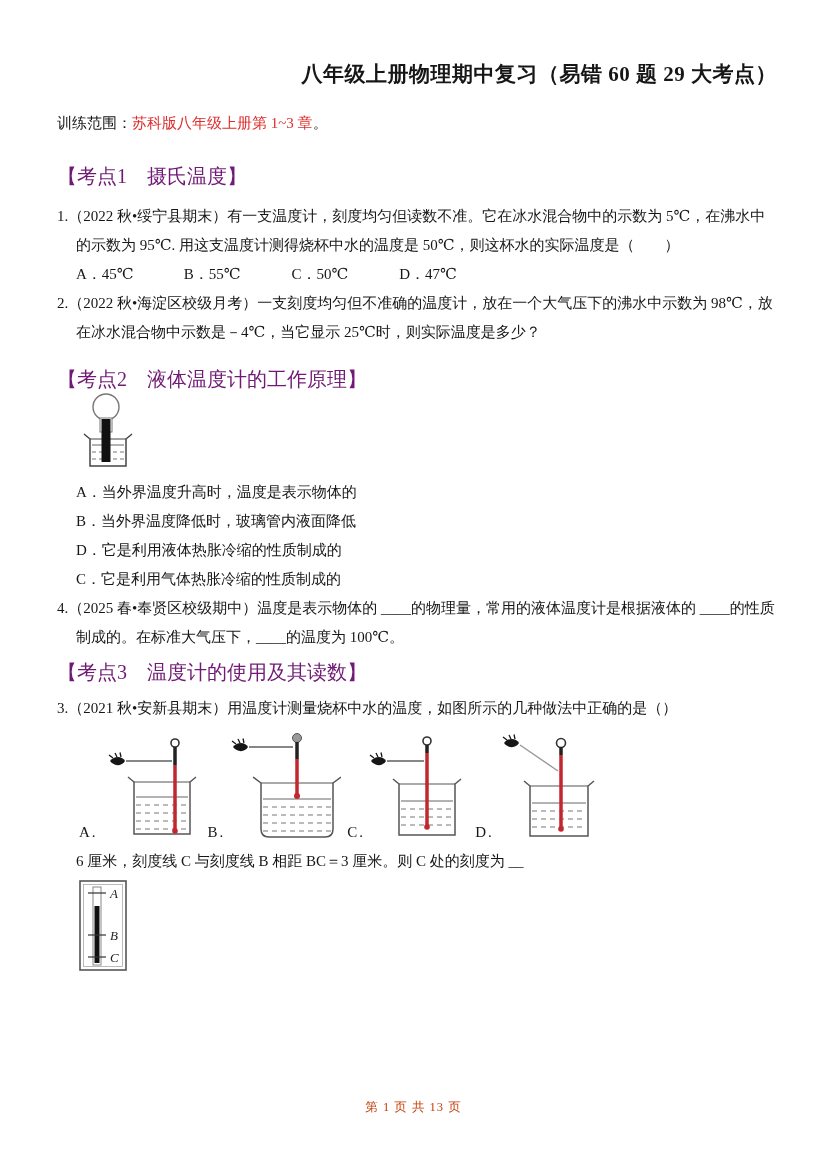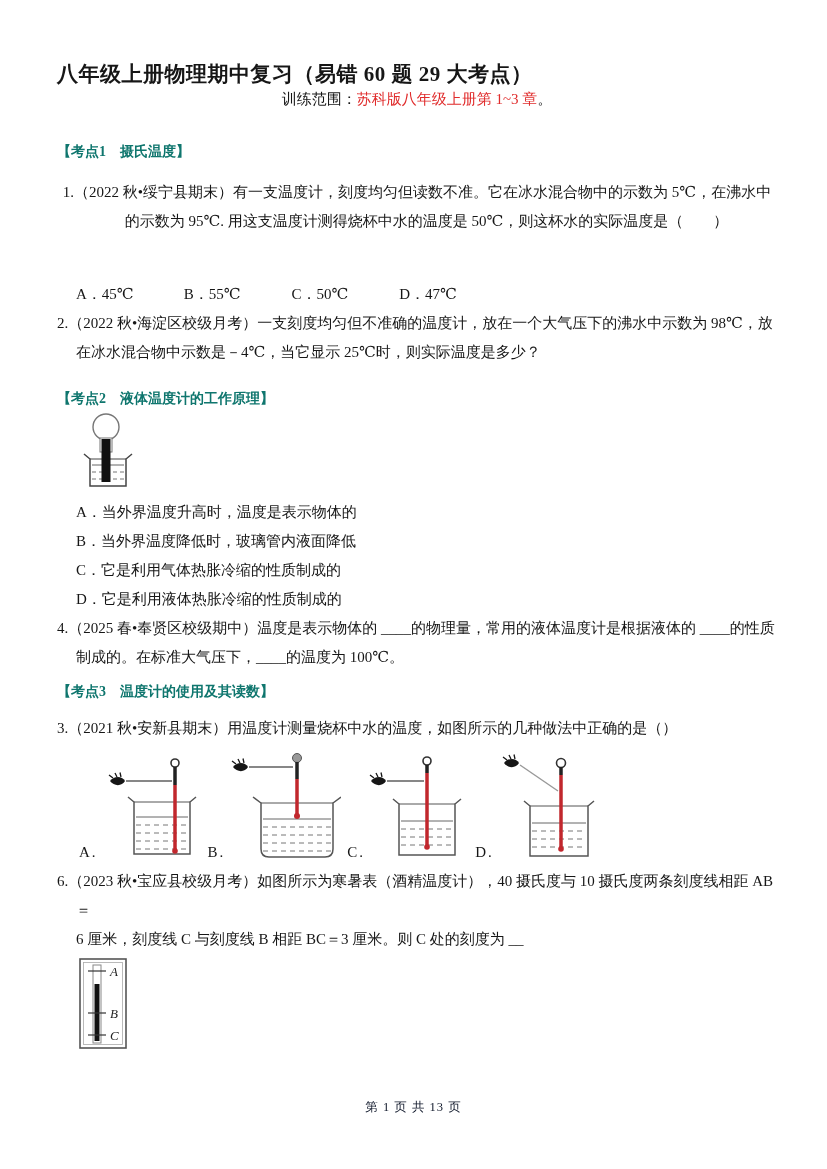--- a/index.html
+++ b/index.html
@@ -10,73 +10,73 @@
     font-family: "Liberation Serif", "DejaVu Serif", serif;
     font-size: 15px;
     color: #161616;
     position: relative;
     overflow: hidden;
   }
   .content { padding: 0 50px 0 57px; }
 
   .doc-title {
     margin: 60px 0 0;
-    text-align: left;
+    text-align: right;
     font-size: 21px;
     font-weight: 700;
     letter-spacing: 0.5px;
   }
 
-  .scope-line { line-height: 22px; text-align: center; }
+  .scope-line { margin-top: 24px; line-height: 22px; }
   .scope-range { color: #E02B2B; }
 
   .sec-header {
-    font-weight: 700;
-    font-size: 14px;
-    color: #0f766e;
+    font-weight: 400;
+    font-size: 20px;
+    color: #701a75;
     line-height: 20px;
   }
   .sec-1 { margin-top: 32px; }
   .sec-2 { margin-top: 22px; }
   .sec-3 { margin-top: 10px; }
 
   .q {
     line-height: 29px;
     padding-left: 19px;
     text-indent: -19px;
   }
-  .q-1 { margin-top: 16px; text-align: center; }
+  .q-1 { margin-top: 16px; }
   .q-3 { margin-top: 14px; }
   .q-5 { margin-top: 12px; }
   .q-6 { margin-top: 6px; }
 
   .opts-row { line-height: 29px; margin-left: 19px; }
   .opts-row .opt { display: inline-block; width: 104px; }
-  .opts-row .opt:last-child { width: auto; margin-top: 44px; }
+  .opts-row .opt:last-child { width: auto; }
 
   .opts-list div { line-height: 29px; margin-left: 19px; }
 
   .fig-galileo { margin: 3px 0 2px 19px; }
 
   .fig-row {
     margin: 8px 0 0 16px;
     display: flex;
     align-items: flex-end;
   }
   .fig-label { line-height: 18px; margin: 0 4px 0 6px; letter-spacing: 2px; }
   .fig-row svg { display: block; }
 
   .fig-gauge { margin: 4px 0 0 22px; }
 
   .page-footer {
     position: absolute;
     top: 1099px; left: 0; right: 0;
     text-align: center;
     font-size: 12.5px;
-    color: #0f172a;
+    color: #c2410c;
     letter-spacing: 1px;
   }
 </style>
 </head>
 <body>
 
 <div class="content">
 
   <h1 class="doc-title">八年级上册物理期中复习（易错 60 题 29 大考点）</h1>
 
@@ -108,22 +108,22 @@
       <line x1="16" y1="53" x2="48" y2="53" stroke="#666" stroke-width="1"></line>
       <line x1="16" y1="60" x2="48" y2="60" stroke="#777" stroke-width="1" stroke-dasharray="4 3"></line>
       <line x1="16" y1="67" x2="48" y2="67" stroke="#777" stroke-width="1" stroke-dasharray="4 3"></line>
       <rect x="25.5" y="27" width="9" height="43" fill="#111111"></rect>
     </svg>
   </div>
 
   <div class="opts-list">
     <div>A．当外界温度升高时，温度是表示物体的</div>
     <div>B．当外界温度降低时，玻璃管内液面降低</div>
+    <div>D．它是利用液体热胀冷缩的性质制成的</div>
     <div>C．它是利用气体热胀冷缩的性质制成的</div>
-    <div>D．它是利用液体热胀冷缩的性质制成的</div>
   </div>
 
   <div class="q q-4">4.（2025 春•奉贤区校级期中）温度是表示物体的 ____的物理量，常用的液体温度计是根据液体的 ____的性质制成的。在标准大气压下，____的温度为 100℃。</div>
 
   <div class="sec-header sec-3">【考点3　温度计的使用及其读数】</div>
 
   <div class="q q-5">3.（2021 秋•安新县期末）用温度计测量烧杯中水的温度，如图所示的几种做法中正确的是（）</div>
 
   <div class="fig-row">
     <span class="fig-label">A.</span>
@@ -199,21 +199,20 @@
       <circle cx="63" cy="98" r="2.8" fill="#C1272D"></circle>
       <g transform="translate(6,6)">
         <path d="M0,6 C4,0.5 12,0.5 15,6 C12,11.5 4,11.5 0,6 Z" fill="#161616"></path>
         <path d="M3,3 L-1,0 M7,2 L5,-2 M11,2 L10,-2.5" stroke="#161616" stroke-width="1.3" fill="none"></path>
       </g>
       <line x1="22" y1="14" x2="60" y2="40" stroke="#999" stroke-width="1.4"></line>
     </svg>
   </div>
 
   <div class="q q-6">
-    <div>6.（2023 秋•宝应县校级月考）如图所示为寒暑表（酒精温度计），40 摄氏度与 10 摄氏度两条刻度线相距 AB＝</div>
     <div style="text-indent:0;">6 厘米，刻度线 C 与刻度线 B 相距 BC＝3 厘米。则 C 处的刻度为 __</div>
   </div>
 
   <div class="fig-gauge">
     <svg width="50" height="92" viewBox="0 0 50 92">
       <rect x="1" y="1" width="46" height="89" fill="#ffffff" stroke="#555" stroke-width="1.6"></rect>
       <rect x="4.5" y="4.5" width="39" height="82" fill="none" stroke="#aaa" stroke-width="0.8"></rect>
       <rect x="14" y="7" width="8" height="78" fill="#ffffff" stroke="#888" stroke-width="1"></rect>
       <rect x="15.5" y="26" width="5" height="57" fill="#111111"></rect>
       <line x1="9" y1="13" x2="27" y2="13" stroke="#333" stroke-width="1.2"></line>

